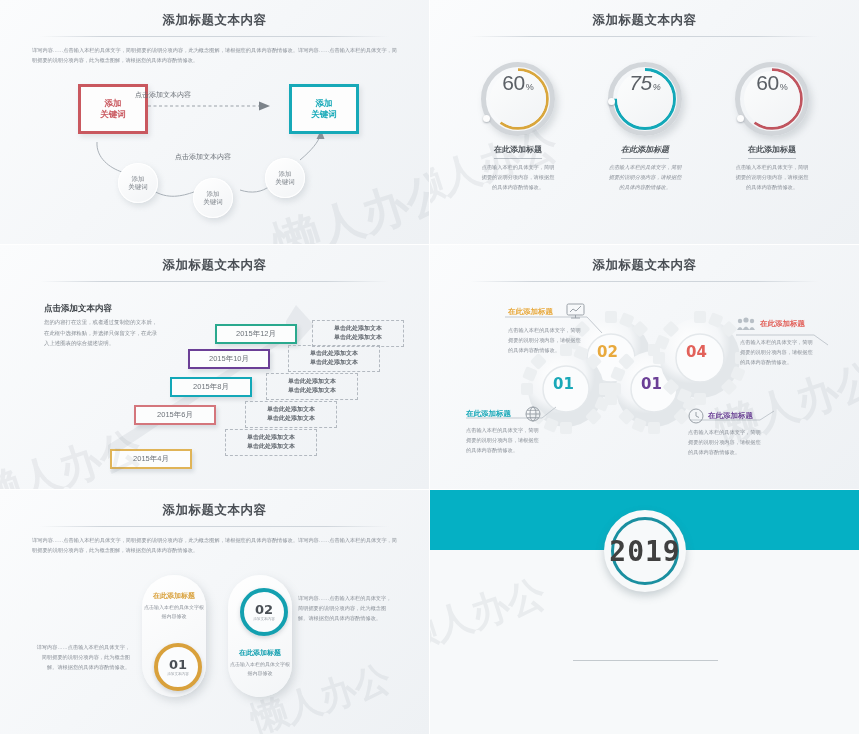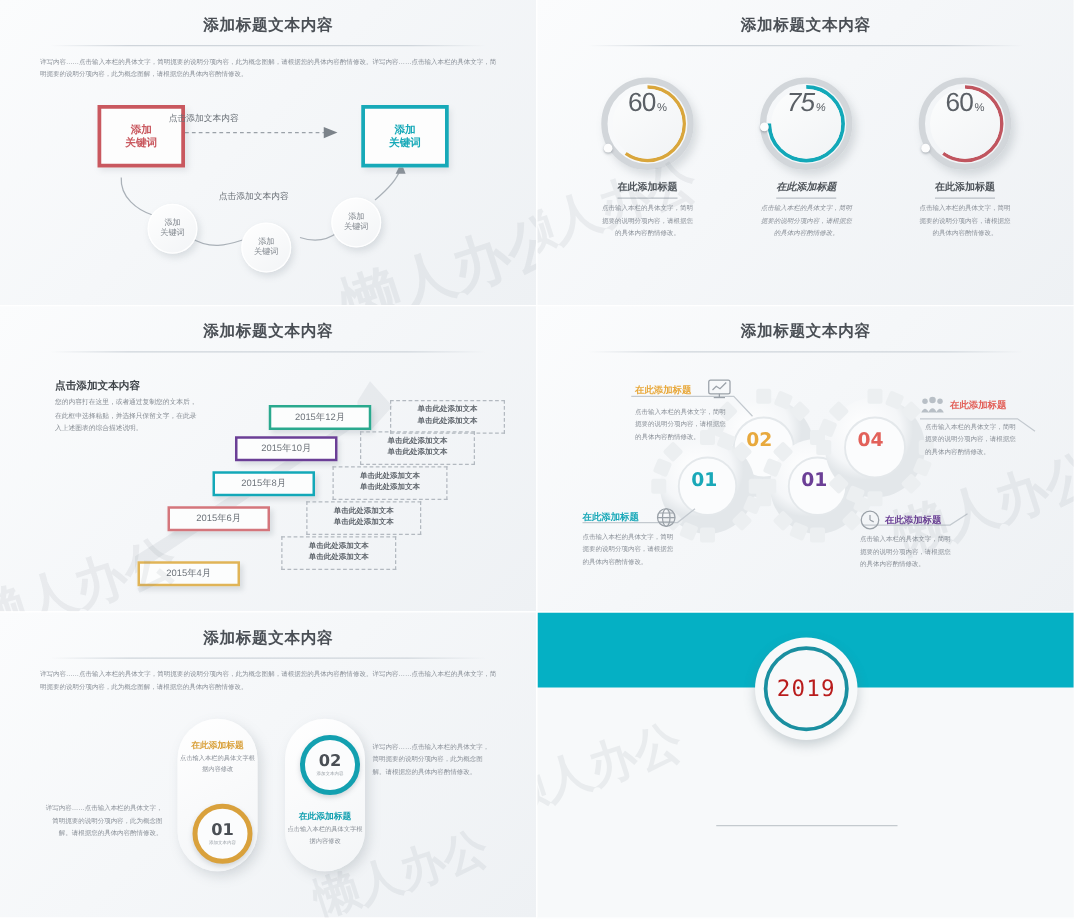--- a/index.html
+++ b/index.html
@@ -150,21 +150,21 @@
     position:absolute;width:82px;height:82px;border-radius:50%;
     background:#f7f9fa;
     box-shadow:0 4px 9px rgba(90,110,120,.3);
   }
   .year-inner{
     position:absolute;inset:7px;border-radius:50%;
     border:3px solid #1a8fa0;
     display:flex;align-items:center;justify-content:center;
   }
   .year-txt{
-    font-size:18px;color:#b91c1c;font-weight:normal;letter-spacing:1px;
+    font-size:28px;color:#404040;font-weight:bold;letter-spacing:1px;
     font-family:"DejaVu Sans Mono",monospace;
   }
   .thanks-cn{
     position:absolute;left:0;right:0;text-align:center;
     font-size:21px;font-weight:bold;color:#4b5056;letter-spacing:2px;
   }
   .thanks-rule{position:absolute;height:1px;background:#c4cace;}
   .thanks-en{
     position:absolute;left:0;right:0;text-align:center;
     font-size:10px;color:#6e757c;letter-spacing:4.2px;

